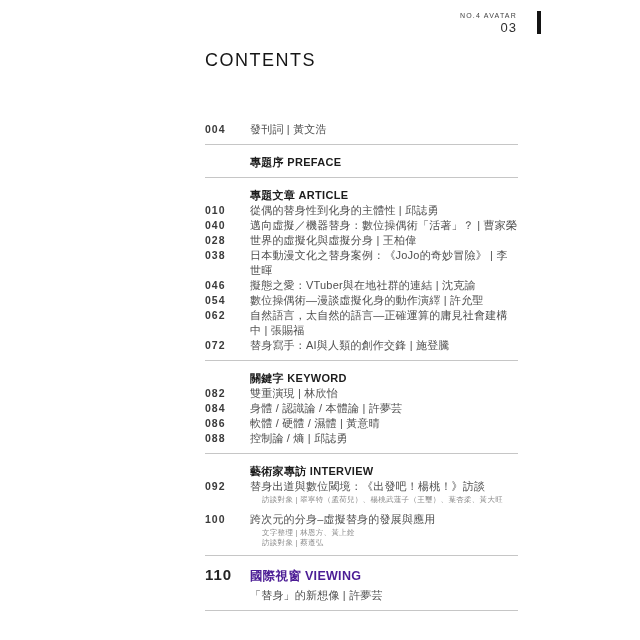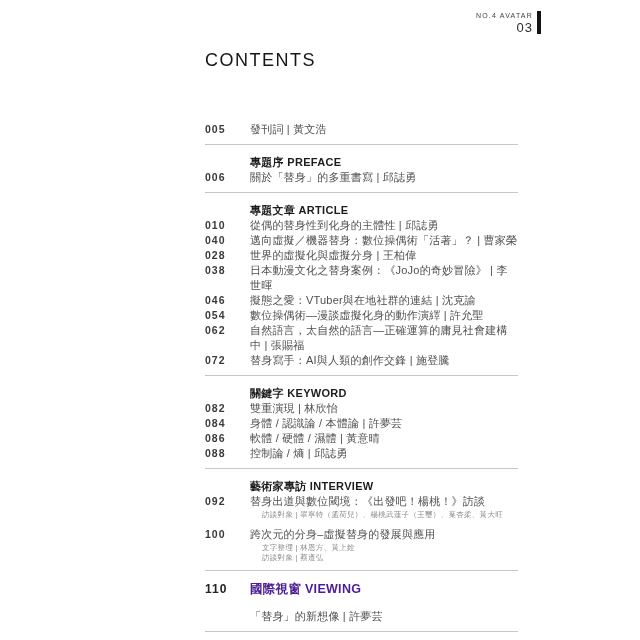--- a/index.html
+++ b/index.html
@@ -10,21 +10,21 @@
   .page {
     position: relative;
     width: 640px; height: 640px;
     background: #ffffff;
     overflow: hidden;
   }
 
   
   .masthead {
     position: absolute; top: 11px; right: 99px;
-    display: flex; align-items: flex-start; gap: 4px;
+    display: flex; align-items: flex-start; gap: 20px;
   }
   .masthead-text { text-align: right; }
   .issue-label {
     font-size: 7px; letter-spacing: 1.2px;
     color: #3f3f3f; line-height: 9px;
   }
   .page-number {
     font-size: 13px; letter-spacing: 1px;
     color: #2e2e2e; line-height: 14px; margin-top: 1px;
   }
@@ -52,59 +52,55 @@
   }
 
   .notes { margin: 1px 0 7px 45px; }
   .note {
     font-size: 7.5px; line-height: 10px;
     color: #8c8c8c; letter-spacing: 0.3px; padding-left: 12px;
   }
 
   .row-lg { display: flex; align-items: baseline; line-height: 17px; }
   .num-lg {
-    flex: 0 0 45px; font-size: 12px; font-weight: 700;
+    flex: 0 0 45px; font-size: 15px; font-weight: 700;
     letter-spacing: 1px; color: #242424;
   }
   .sect-lg { font-size: 12.5px; font-weight: 700; color: #4c1d95; letter-spacing: 0.3px; }
-  .sub-row { margin-top: 11px; text-align: right; }
+  .sub-row { margin-top: 3px; text-align: right; }
 </style>
 </head>
 <body>
 
 <div class="page">
 
   <header class="masthead">
     <div class="masthead-text">
       <div class="issue-label">NO.4 AVATAR</div>
       <div class="page-number">03</div>
     </div>
     <div class="masthead-bar"></div>
   </header>
 
   <main class="content">
     <h1 class="page-title">CONTENTS</h1>
 
     <div class="toc">
 
       <div class="row">
-        <span class="num">005</span>
+        <span class="num">004</span>
         <span class="txt">發刊詞 | 黃文浩</span>
       </div>
 
       <div class="divider"></div>
 
       <section>
         <div class="row">
           <span class="num"></span>
           <span class="sect">專題序 PREFACE</span>
-        </div>
-        <div class="row">
-          <span class="num">006</span>
-          <span class="txt">關於「替身」的多重書寫 | 邱誌勇</span>
         </div>
       </section>
 
       <div class="divider"></div>
 
       <section>
         <div class="row">
           <span class="num"></span>
           <span class="sect">專題文章 ARTICLE</span>
         </div>

